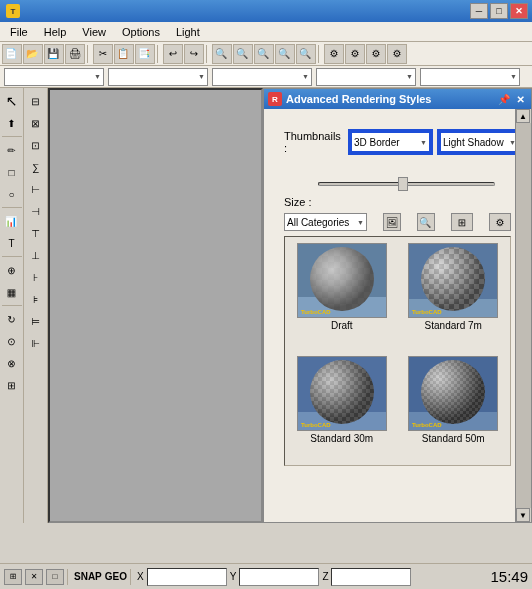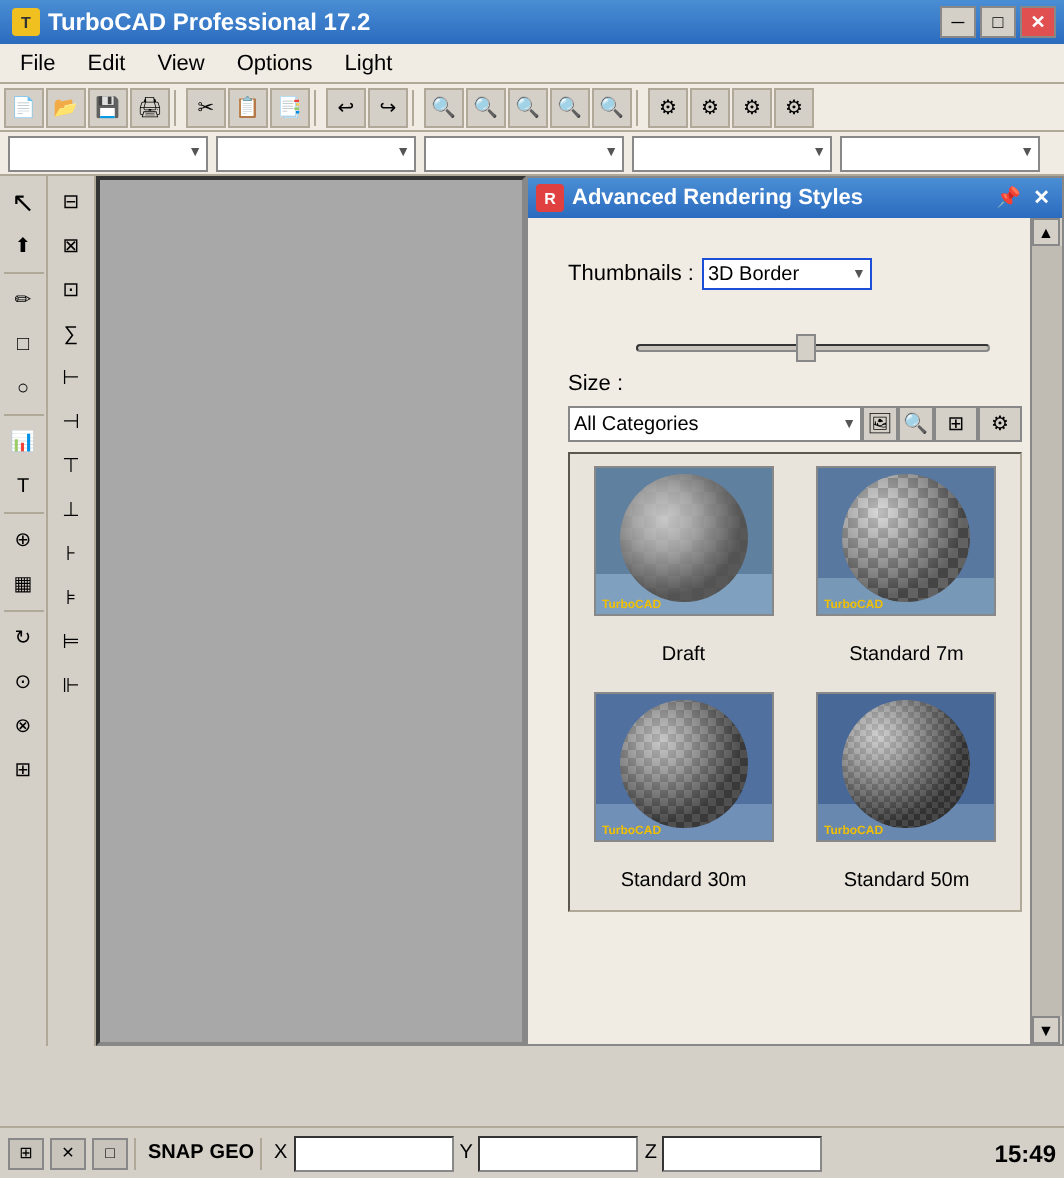--- a/index.html
+++ b/index.html
@@ -188,23 +188,23 @@
       display: flex;
       align-items: center;
       gap: 4px;
     }
     .panel-label {
       font-size: 11px;
       color: #000;
       min-width: 60px;
     }
     .panel-combo {
-      height: 16px;
+      height: 26px;
       background: white;
-      border: 1px solid #1d4ed8;
+      border: 4px solid #1d4ed8;
       font-size: 10px;
       display: flex;
       align-items: center;
       justify-content: space-between;
       padding: 0 2px;
       cursor: pointer;
     }
     .panel-combo-border { width: 85px; }
     .panel-combo-shadow { width: 80px; }
 
@@ -235,21 +235,21 @@
       border: 1px solid #888;
       top: -6px;
       left: 50%;
       cursor: pointer;
     }
 
     
     .filter-row {
       display: flex;
       align-items: center;
-      gap: 0;
+      gap: 16px;
     }
     .filter-combo {
       flex: 1;
       height: 18px;
       background: white;
       border: 1px solid #888;
       font-size: 10px;
       display: flex;
       align-items: center;
       justify-content: space-between;
@@ -290,21 +290,21 @@
       width: 90px;
       height: 75px;
       border: 1px solid #888;
       background: #888;
       position: relative;
       overflow: hidden;
     }
     .thumb-label {
       font-size: 10px;
       text-align: right;
-      margin-top: 14px;
+      margin-top: 2px;
       color: #000;
     }
 
     
     #statusbar {
       position: absolute;
       bottom: 0;
       left: 0;
       right: 0;
       height: 26px;
@@ -336,22 +336,22 @@
       align-items: center;
       min-width: 80px;
       font-size: 10px;
     }
     .status-label {
       font-size: 10px;
       font-weight: bold;
     }
     .status-time {
       margin-left: auto;
-      font-size: 12px;
-      font-weight: bold;
+      font-size: 15px;
+      font-weight: normal;
     }
 
     
     #panel-right-scroll {
       position: absolute;
       right: 0;
       top: 20px;
       bottom: 0;
       width: 16px;
       background: #d4d0c8;
@@ -416,32 +416,31 @@
       flex: 1;
       overflow: hidden;
     }
   </style>
 </head>
 <body>
 
 <div id="titlebar">
   <div id="titlebar-left">
     <div id="titlebar-icon">T</div>
-    <span>TurboCAD Professional 17.2</span>
   </div>
   <div id="titlebar-controls">
     <div class="title-btn">─</div>
     <div class="title-btn">□</div>
     <div class="title-btn close">✕</div>
   </div>
 </div>
 
 <div id="menubar">
   <span class="menu-item">File</span>
-  <span class="menu-item">Edit</span>
+  <span class="menu-item">Help</span>
   <span class="menu-item">View</span>
   <span class="menu-item">Options</span>
   <span class="menu-item">Light</span>
 </div>
 
 <div id="toolbar1">
   <div class="tb-btn">📄</div>
   <div class="tb-btn">📂</div>
   <div class="tb-btn">💾</div>
   <div class="tb-btn">🖨</div>
@@ -541,20 +540,24 @@
       </div>
     </div>
 
     <div id="panel-content" style="padding:20px; flex:1; display:flex; flex-direction:column; gap:5px;">
 
       <div class="panel-row">
         <span class="panel-label">Thumbnails :</span>
         <div style="display:flex; gap:4px; align-items:center;">
           <div class="panel-combo panel-combo-border" style="width:85px;">
             <span>3D Border</span>
+            <span class="combo-arrow">▼</span>
+          </div>
+          <div class="panel-combo panel-combo-shadow" style="width:85px;">
+            <span>Light Shadow</span>
             <span class="combo-arrow">▼</span>
           </div>
         </div>
       </div>
 
       <div class="slider-row">
         <span class="slider-label panel-label">Size :</span>
         <div class="slider-track" style="flex:1; margin-right:16px;">
           <div class="slider-thumb" style="left:45%;"></div>
         </div>

